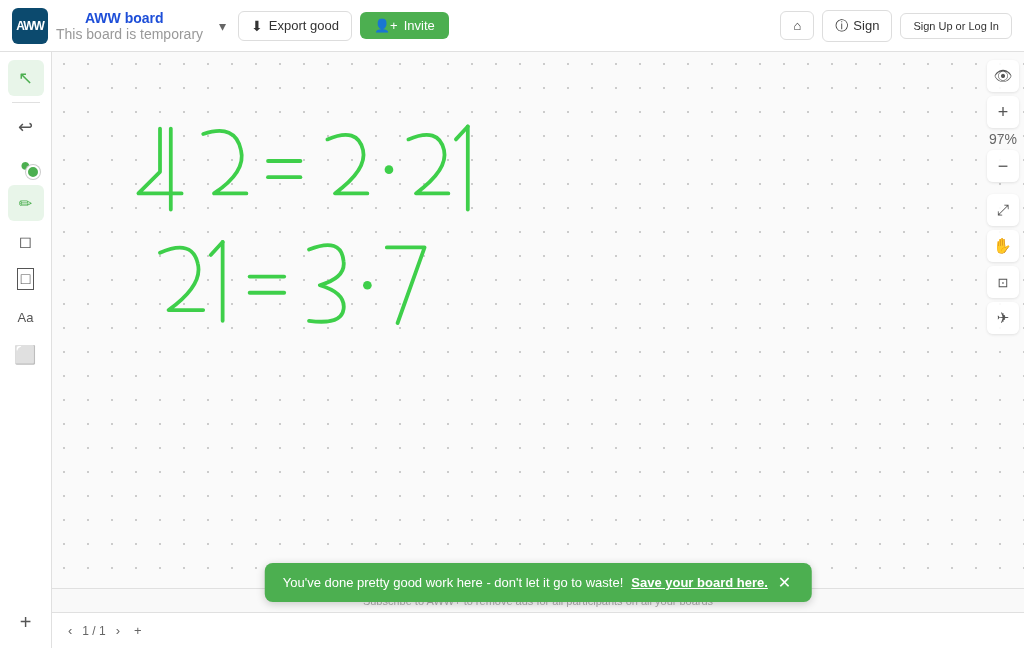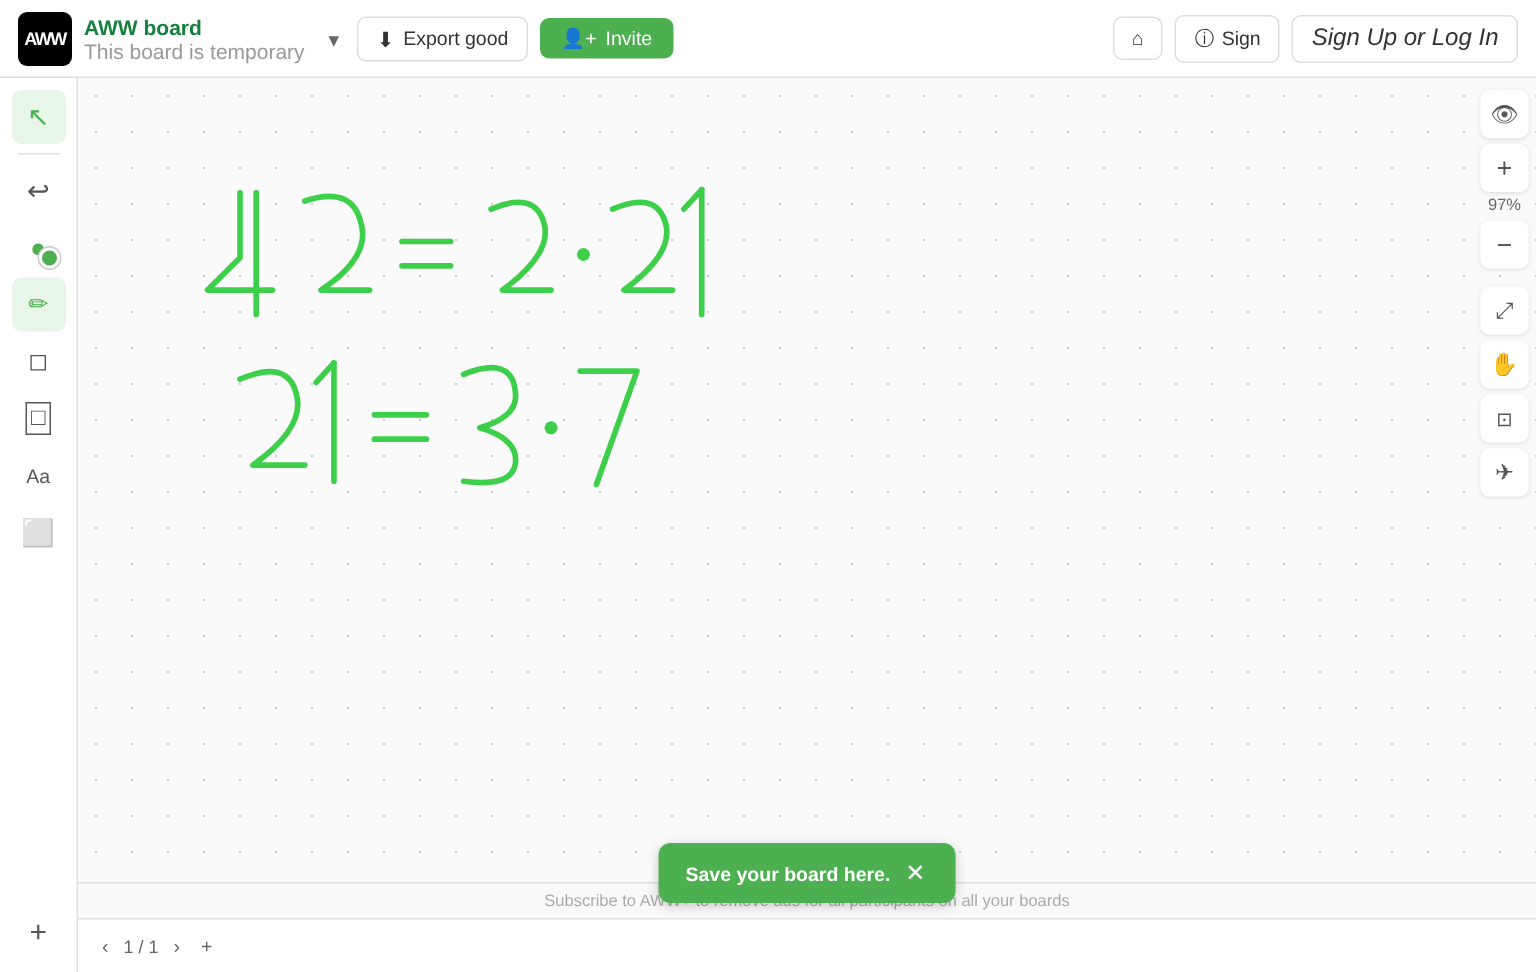--- a/index.html
+++ b/index.html
@@ -12,26 +12,26 @@
       height: 52px;
       background: #fff;
       border-bottom: 1px solid #e0e0e0;
       padding: 0 12px;
       gap: 8px;
       z-index: 100;
       position: relative;
     }
     #logo {
       display: flex; align-items: center; justify-content: center;
-      background: #000000; border-radius: 6px;
+      background: #0c4a6e; border-radius: 6px;
       width: 36px; height: 36px; flex-shrink: 0;
     }
     #logo span { color: #fff; font-weight: 900; font-size: 12px; letter-spacing: -1px; }
     #board-info { display: flex; flex-direction: column; margin-right: 4px; }
-    #board-title { font-size: 14px; font-weight: 600; color: #15803d; }
+    #board-title { font-size: 14px; font-weight: 600; color: #1d4ed8; margin-left: 29px; }
     #board-subtitle { font-size: 14px; color: #999; }
     #board-dropdown-btn {
       background: none; border: none; cursor: pointer;
       color: #666; font-size: 14px; padding: 4px;
     }
     #export-btn {
       display: flex; align-items: center; gap: 6px;
       background: none; border: 1px solid #ddd; border-radius: 6px;
       padding: 6px 12px; cursor: pointer; font-size: 13px; color: #333;
     }
@@ -39,21 +39,21 @@
       display: flex; align-items: center; gap: 6px;
       background: #4caf50; border: none; border-radius: 6px;
       padding: 6px 14px; cursor: pointer; font-size: 13px; color: #fff; font-weight: 500;
     }
     #header-right { margin-left: auto; display: flex; align-items: center; gap: 8px; }
     #home-btn, #help-btn, #signup-btn {
       background: none; border: 1px solid #ddd; border-radius: 6px;
       padding: 6px 12px; cursor: pointer; font-size: 13px; color: #333;
       display: flex; align-items: center; gap: 5px;
     }
-    #signup-btn { font-size: 16px; font-style: italic; }
+    #signup-btn { font-size: 11px; }
 
     
     #main { display: flex; height: calc(648px - 52px); position: relative; }
 
     
     #left-toolbar {
       width: 52px; background: #fff; border-right: 1px solid #e0e0e0;
       display: flex; flex-direction: column; align-items: center;
       padding: 8px 0; gap: 2px; z-index: 50;
     }
@@ -89,21 +89,21 @@
       width: 42px; background: transparent;
       position: absolute; right: 0; top: 0; bottom: 0;
       display: flex; flex-direction: column; align-items: center;
       padding: 8px 0; gap: 4px; z-index: 50;
     }
     .right-btn {
       width: 32px; height: 32px; border: none; background: rgba(255,255,255,0.9);
       border-radius: 6px; cursor: pointer; display: flex; align-items: center; justify-content: center;
       color: #555; font-size: 15px; box-shadow: 0 1px 3px rgba(0,0,0,0.1);
     }
-    #zoom-level { font-size: 11px; color: #666; line-height: 1; }
+    #zoom-level { font-size: 14px; color: #666; line-height: 1; }
     #zoom-minus {
       width: 32px; height: 32px; border: none; background: rgba(255,255,255,0.9);
       border-radius: 6px; cursor: pointer; display: flex; align-items: center; justify-content: center;
       color: #555; font-size: 18px; box-shadow: 0 1px 3px rgba(0,0,0,0.1);
     }
 
     
     #drawing-svg {
       position: absolute; top: 0; left: 0; width: 100%; height: 100%;
       pointer-events: none;
@@ -123,21 +123,21 @@
     }
 
     
     #toast {
       position: absolute; bottom: 46px; left: 50%; transform: translateX(-50%);
       background: #4caf50; color: #fff; border-radius: 8px;
       padding: 10px 18px; display: flex; align-items: center; gap: 8px;
       font-size: 13px; white-space: nowrap; z-index: 200;
       box-shadow: 0 2px 8px rgba(0,0,0,0.2);
     }
-    #toast-link { color: #fff; font-weight: 700; cursor: pointer; text-align: center; }
+    #toast-link { color: #fff; font-weight: 700; text-decoration: underline; cursor: pointer; text-align: center; }
     #toast-close { background: none; border: none; color: #fff; cursor: pointer; font-size: 16px; padding: 0 2px; }
 
     
     #subscribe-bar {
       position: absolute; bottom: 36px; left: 0; right: 0;
       background: #f9f9f9; border-top: 1px solid #e0e0e0;
       height: 24px; display: flex; align-items: center; justify-content: center;
       font-size: 11px; color: #aaa; z-index: 90;
     }
   </style>
@@ -266,20 +266,21 @@
       </button>
       <button class="right-btn">
         <span style="font-size:13px;">⊡</span>
       </button>
       <button class="right-btn">
         <span>✈</span>
       </button>
     </div>
 
     <div id="toast">
+      <span>You've done pretty good work here - don't let it go to waste!</span>
       <span id="toast-link">Save your board here.</span>
       <button id="toast-close">✕</button>
     </div>
 
     <div id="subscribe-bar">
       <span>Subscribe to AWW+ to remove ads for all participants on all your boards</span>
     </div>
 
     <div id="bottom-bar">
       <div id="page-nav">

